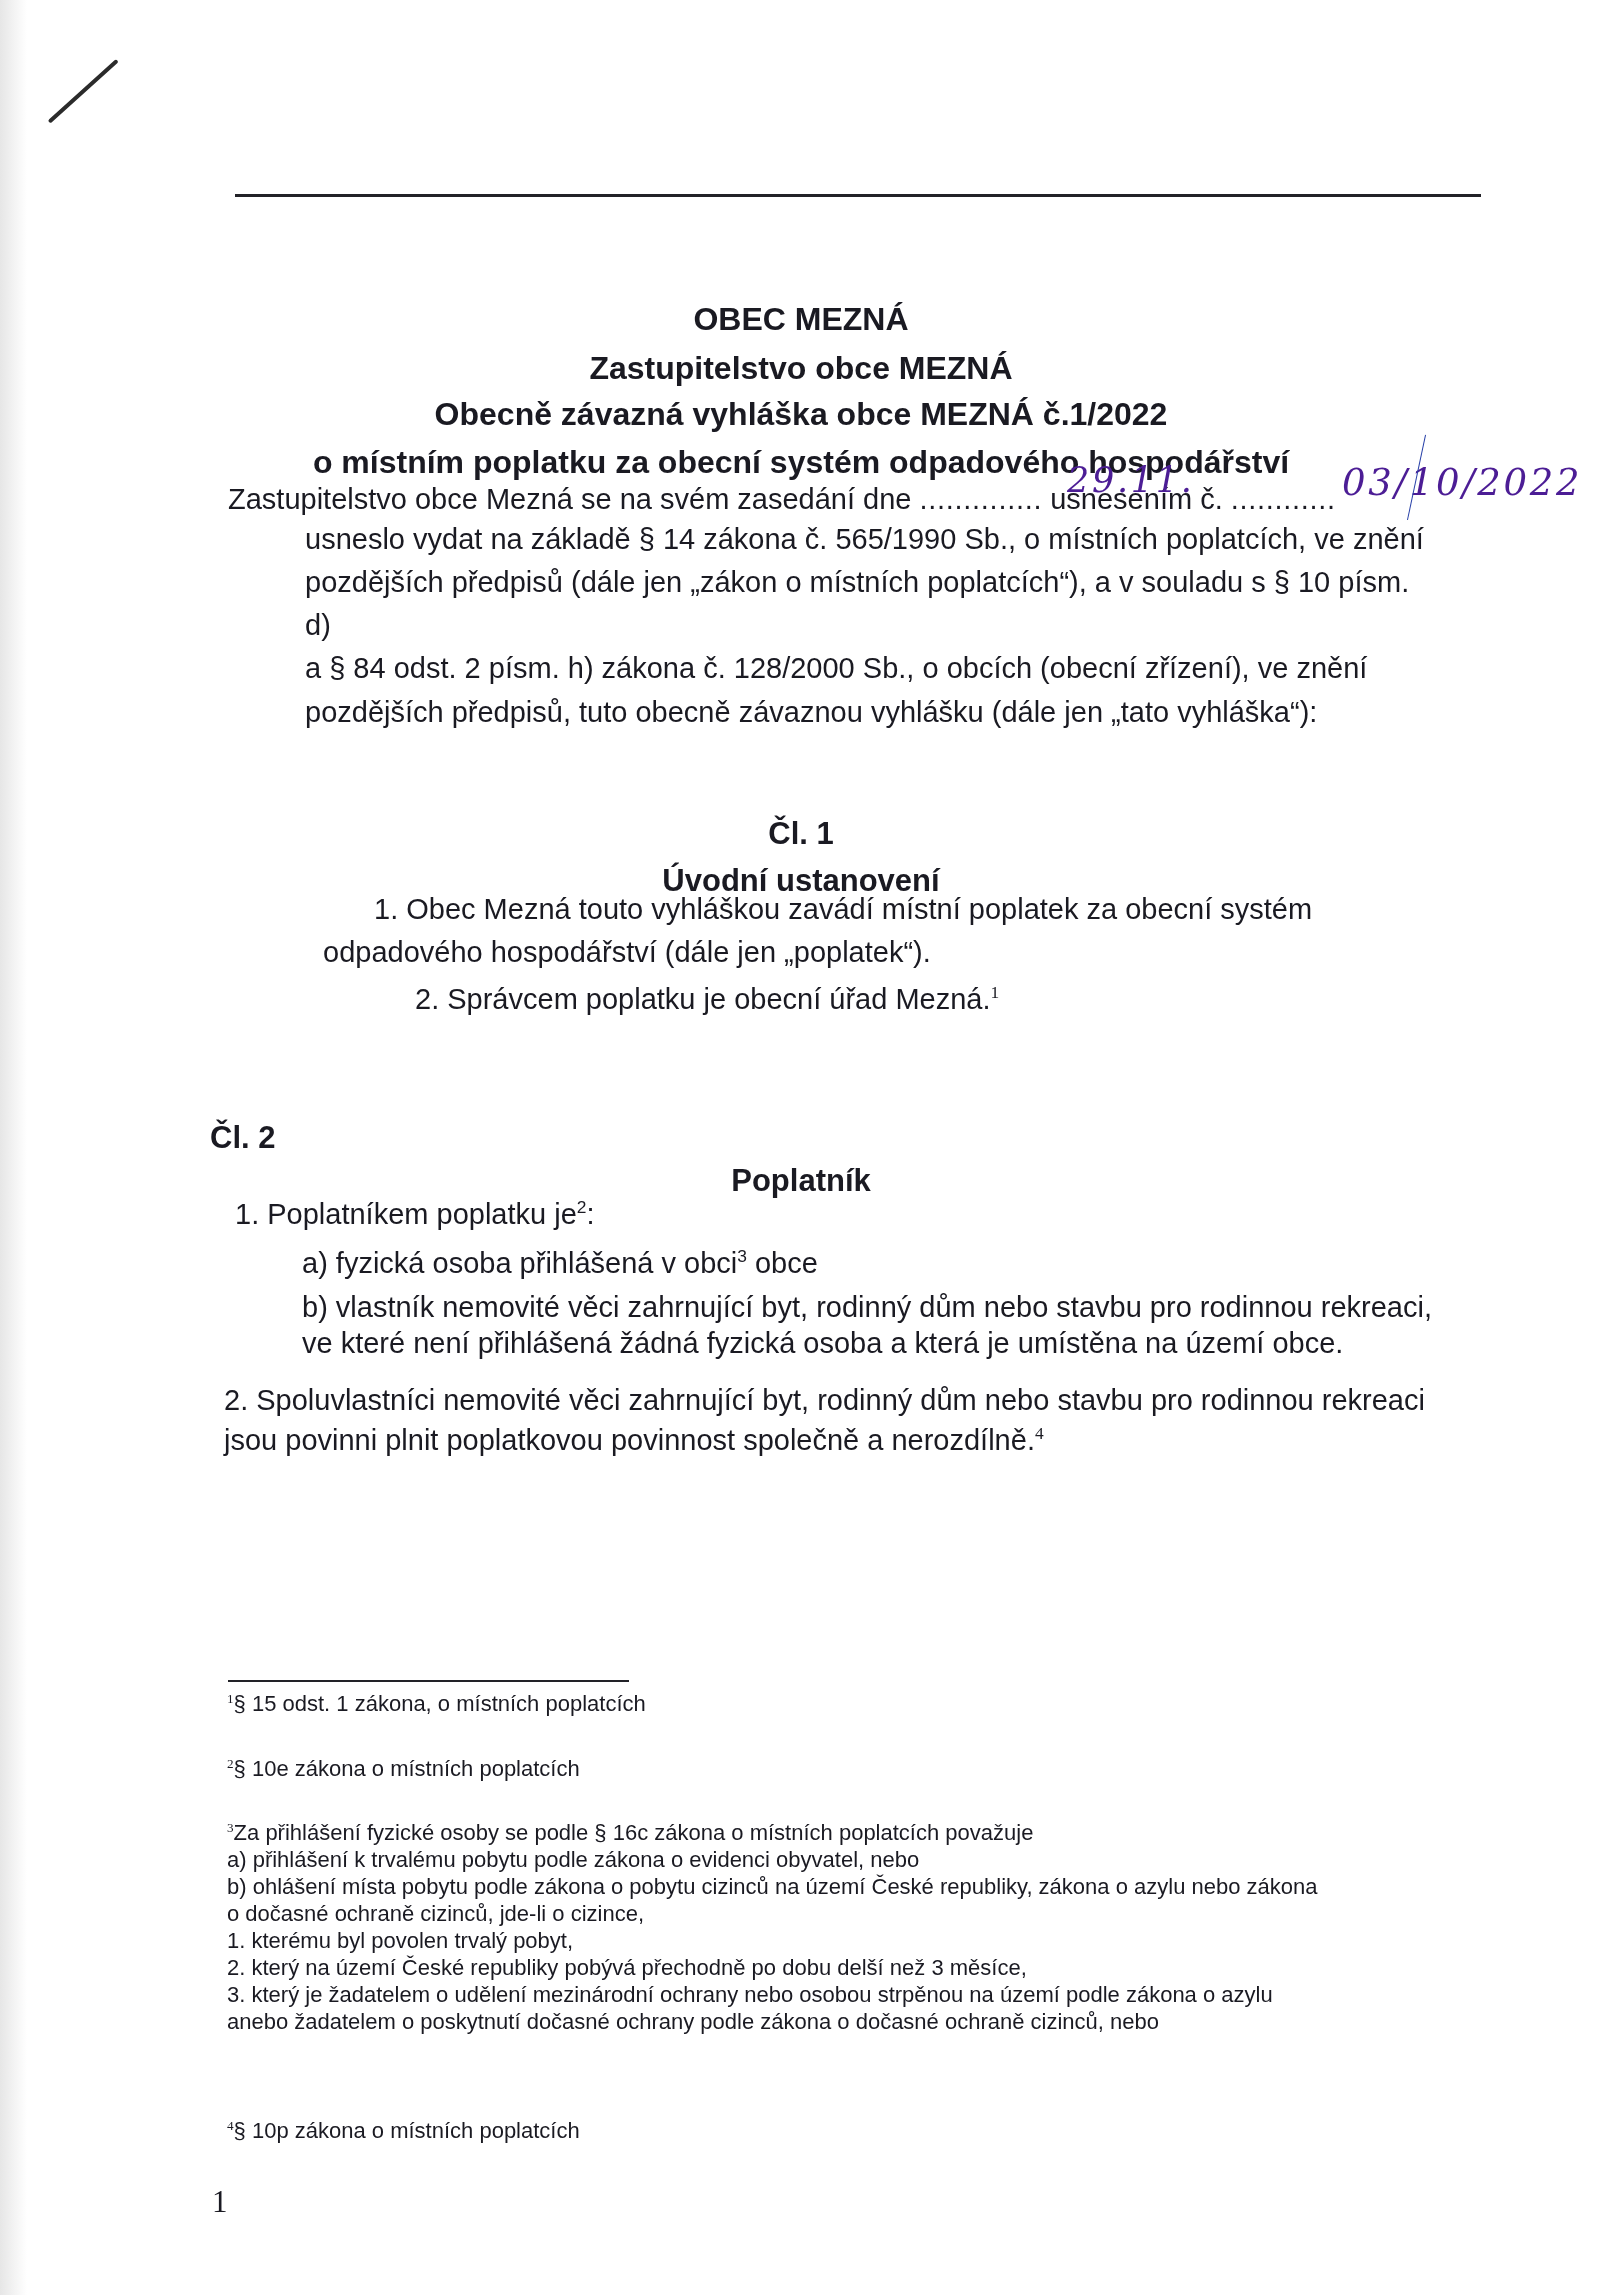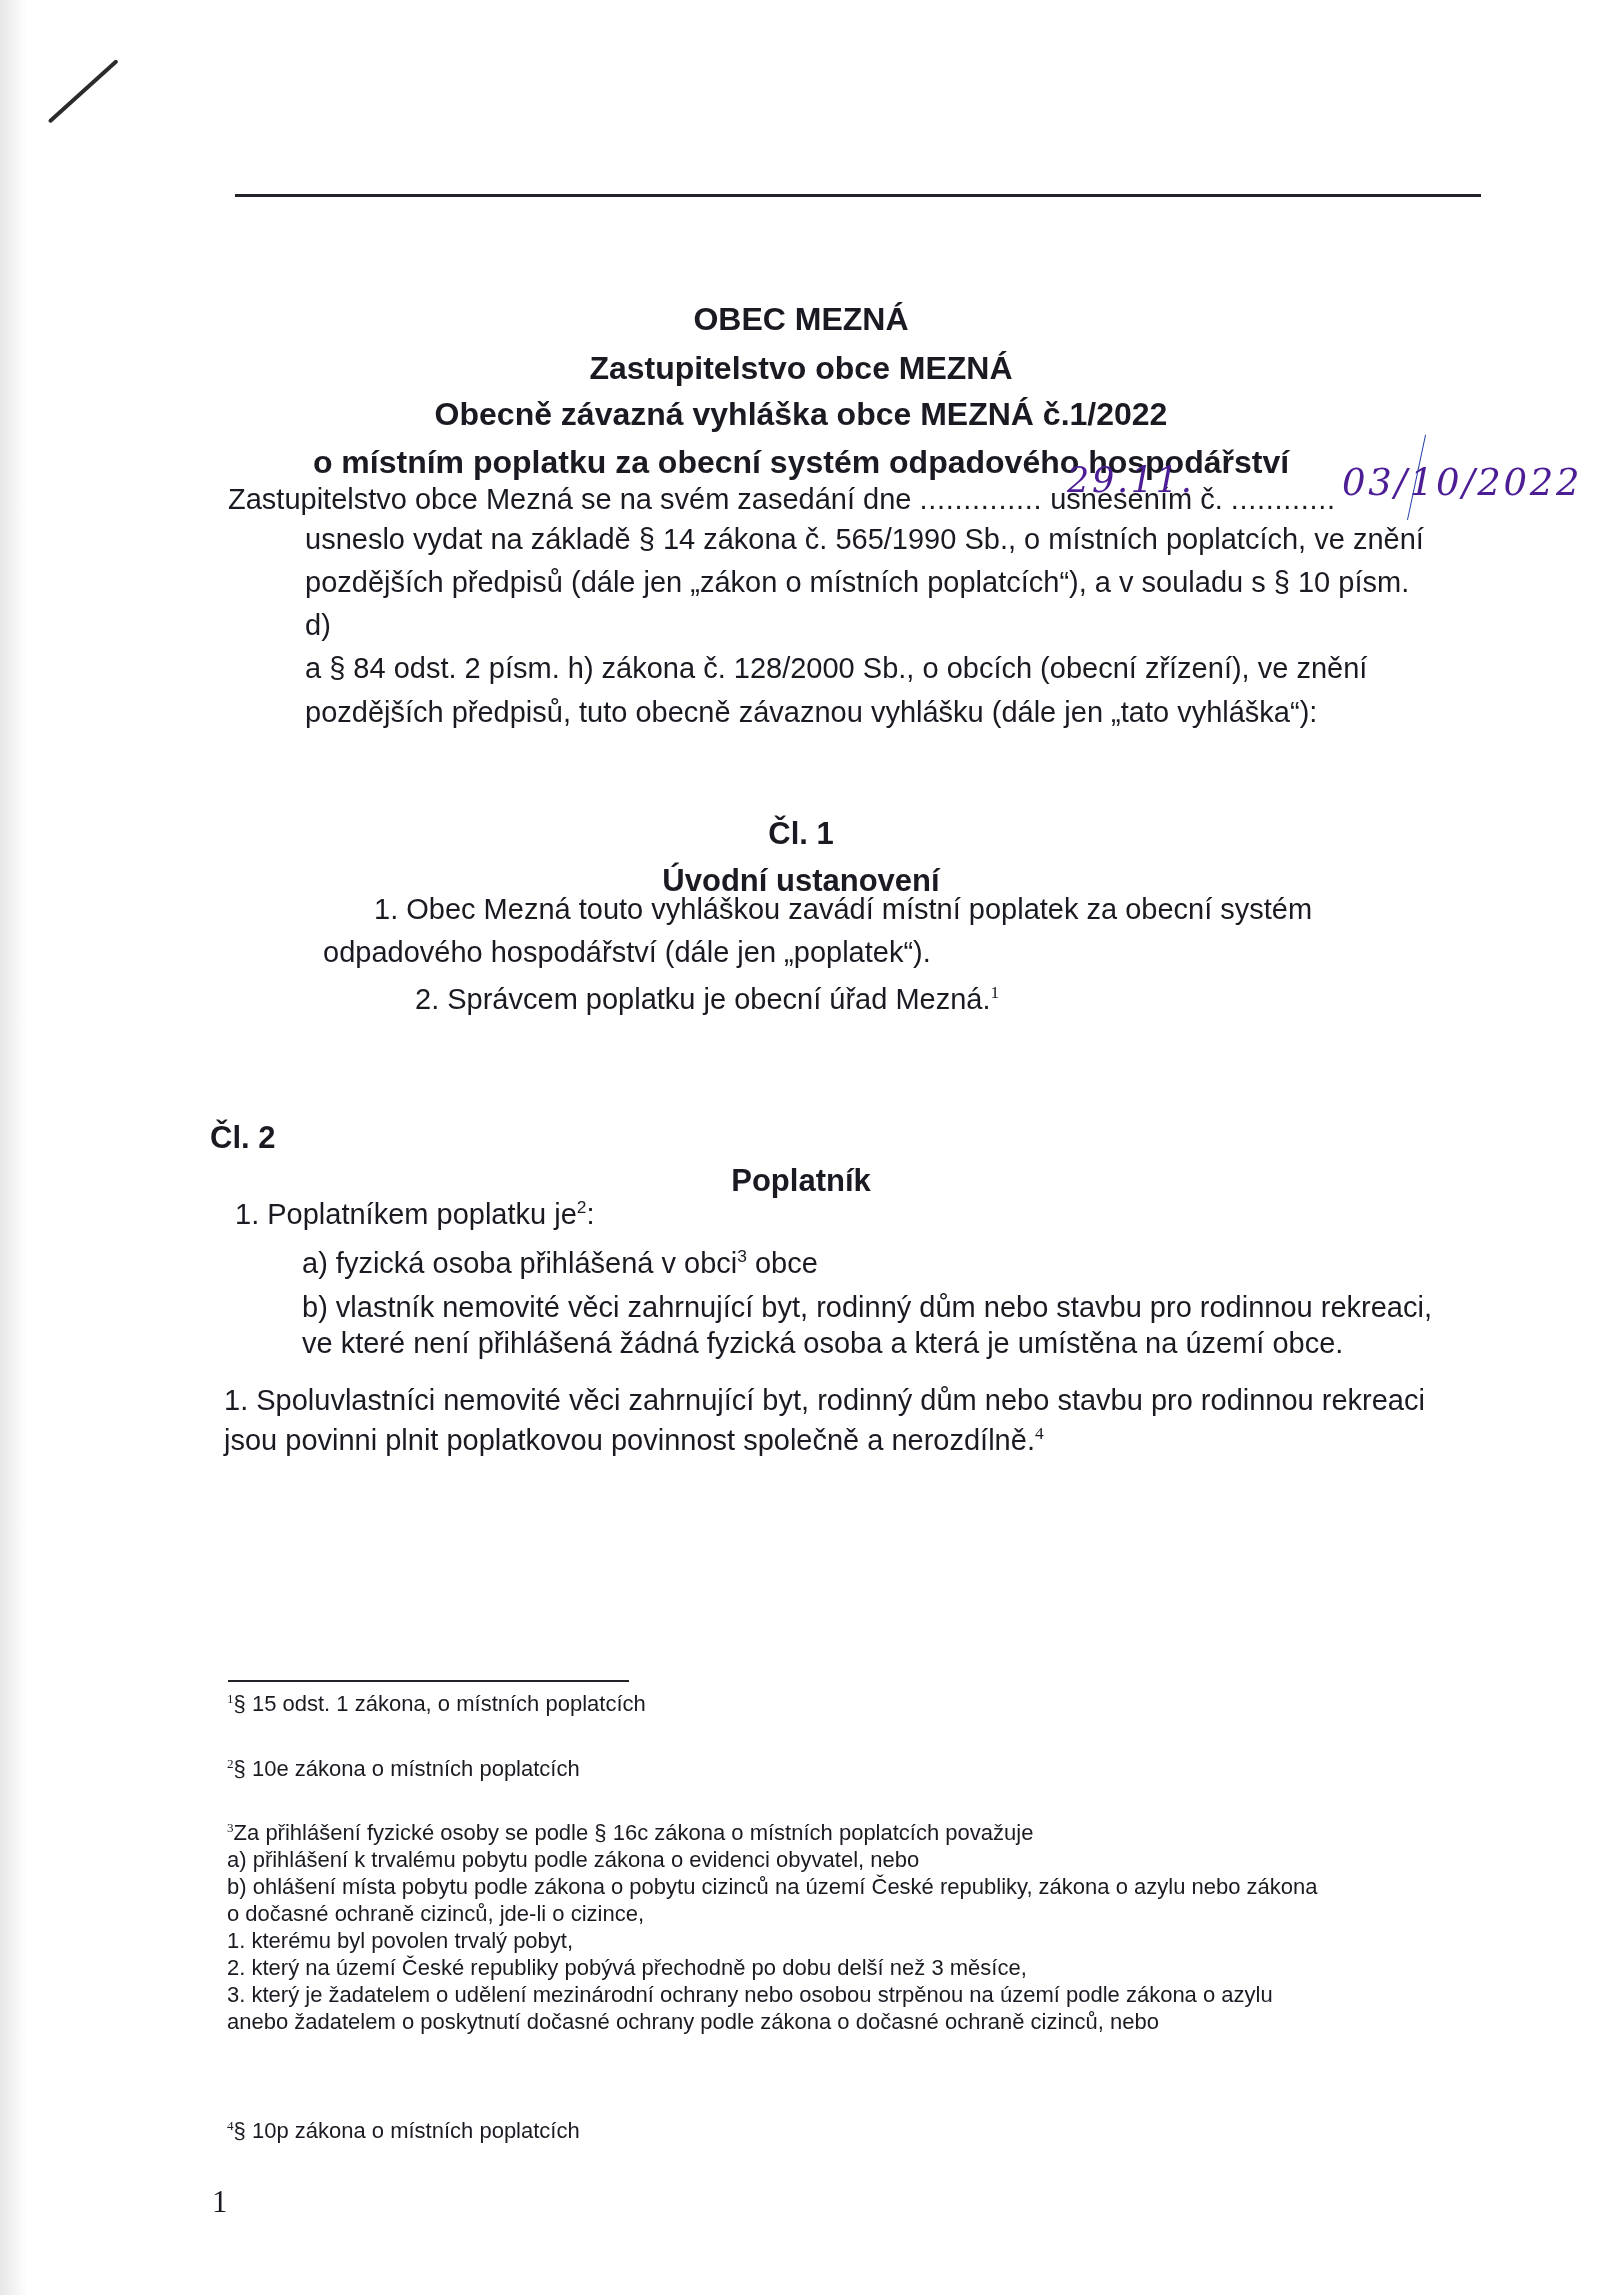--- a/index.html
+++ b/index.html
@@ -81,21 +81,21 @@
 <p class="abs body-text" style="left:323px; top:935px;">odpadového hospodářství (dále jen „poplatek“).</p>
 <p class="abs body-text" style="left:415px; top:982px;"><span>2. Správcem poplatku je obecní úřad Mezná.</span><sup class="sup-serif">1</sup></p>
 
 <p class="abs h-title" style="left:210px; top:1089px; font-size:31px;">Čl. 2</p>
 <p class="abs center h-title" style="top:1132px; font-size:31px;">Poplatník</p>
 
 <p class="abs body-text" style="left:235px; top:1197px;"><span>1. Poplatníkem poplatku je</span><sup>2</sup><span>:</span></p>
 <p class="abs body-text" style="left:302px; top:1246px;"><span>a) fyzická osoba přihlášená v obci</span><sup>3</sup><span> obce</span></p>
 <p class="abs body-text" style="left:302px; top:1290px;">b) vlastník nemovité věci zahrnující byt, rodinný dům nebo stavbu pro rodinnou rekreaci,</p>
 <p class="abs body-text" style="left:302px; top:1326px;">ve které není přihlášená žádná fyzická osoba a která je umístěna na území obce.</p>
-<p class="abs body-text" style="left:224px; top:1383px;">1.  Spoluvlastníci nemovité věci zahrnující byt, rodinný dům nebo stavbu pro rodinnou rekreaci</p>
+<p class="abs body-text" style="left:224px; top:1383px;">2.  Spoluvlastníci nemovité věci zahrnující byt, rodinný dům nebo stavbu pro rodinnou rekreaci</p>
 <p class="abs body-text" style="left:224px; top:1423px;"><span>jsou povinni plnit poplatkovou povinnost společně a nerozdílně.</span><sup class="sup-serif">4</sup></p>
 
 <div class="fn-rule"></div>
 
 <div class="abs fn-text" style="left:227px; top:1690px;">
   <sup class="sup-serif">1</sup><span>§ 15 odst. 1 zákona, o místních poplatcích</span>
 </div>
 <div class="abs fn-text" style="left:227px; top:1755px;">
   <sup class="sup-serif">2</sup><span>§ 10e zákona o místních poplatcích</span>
 </div>

